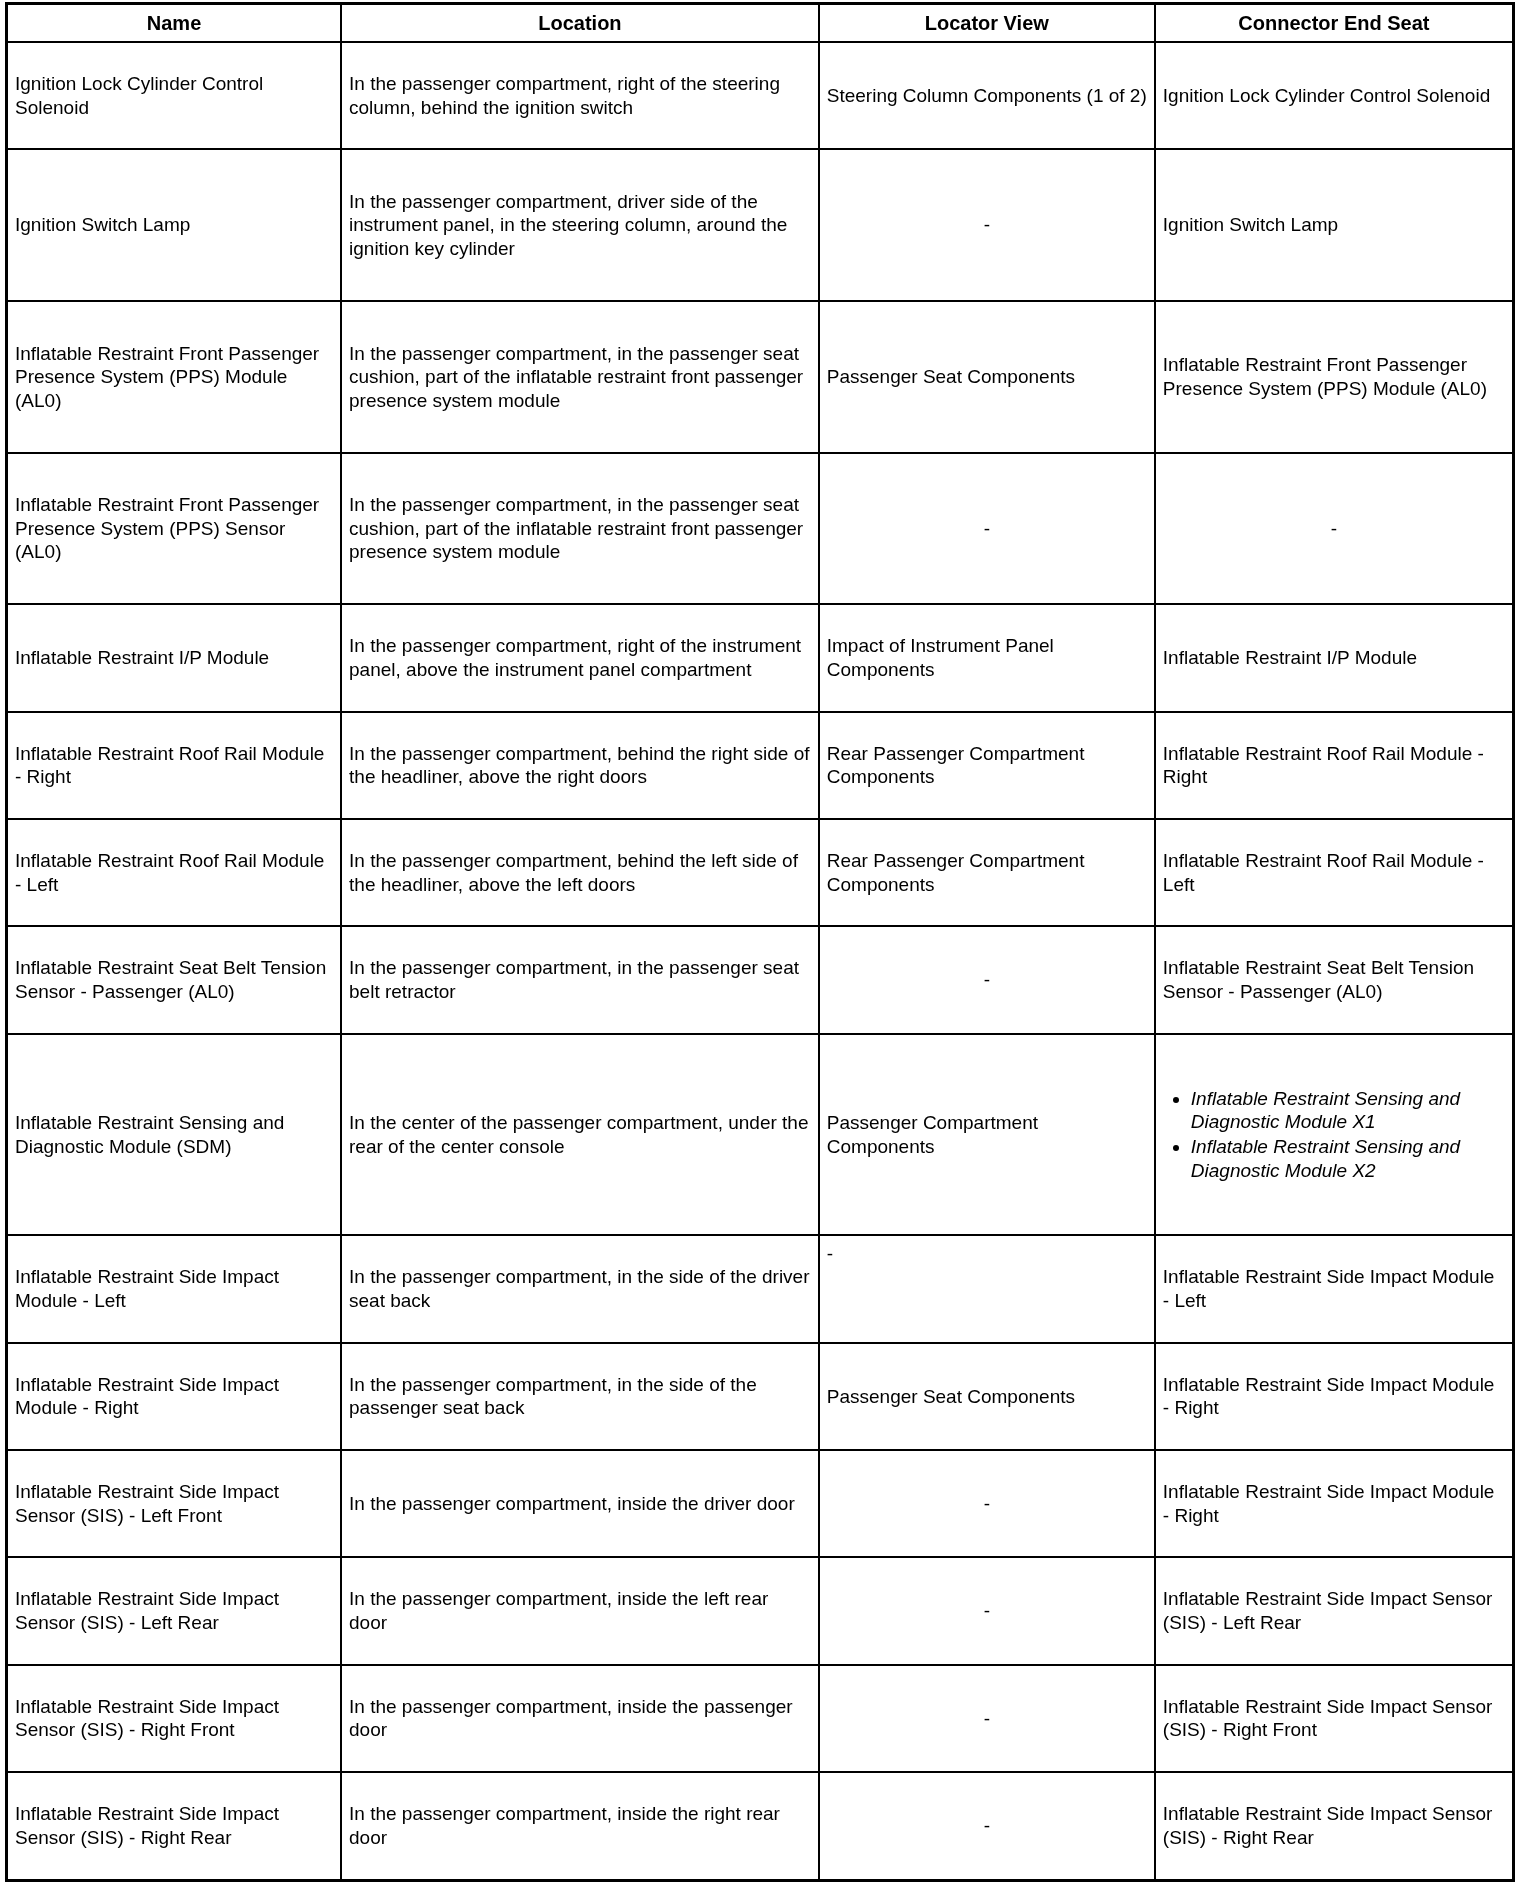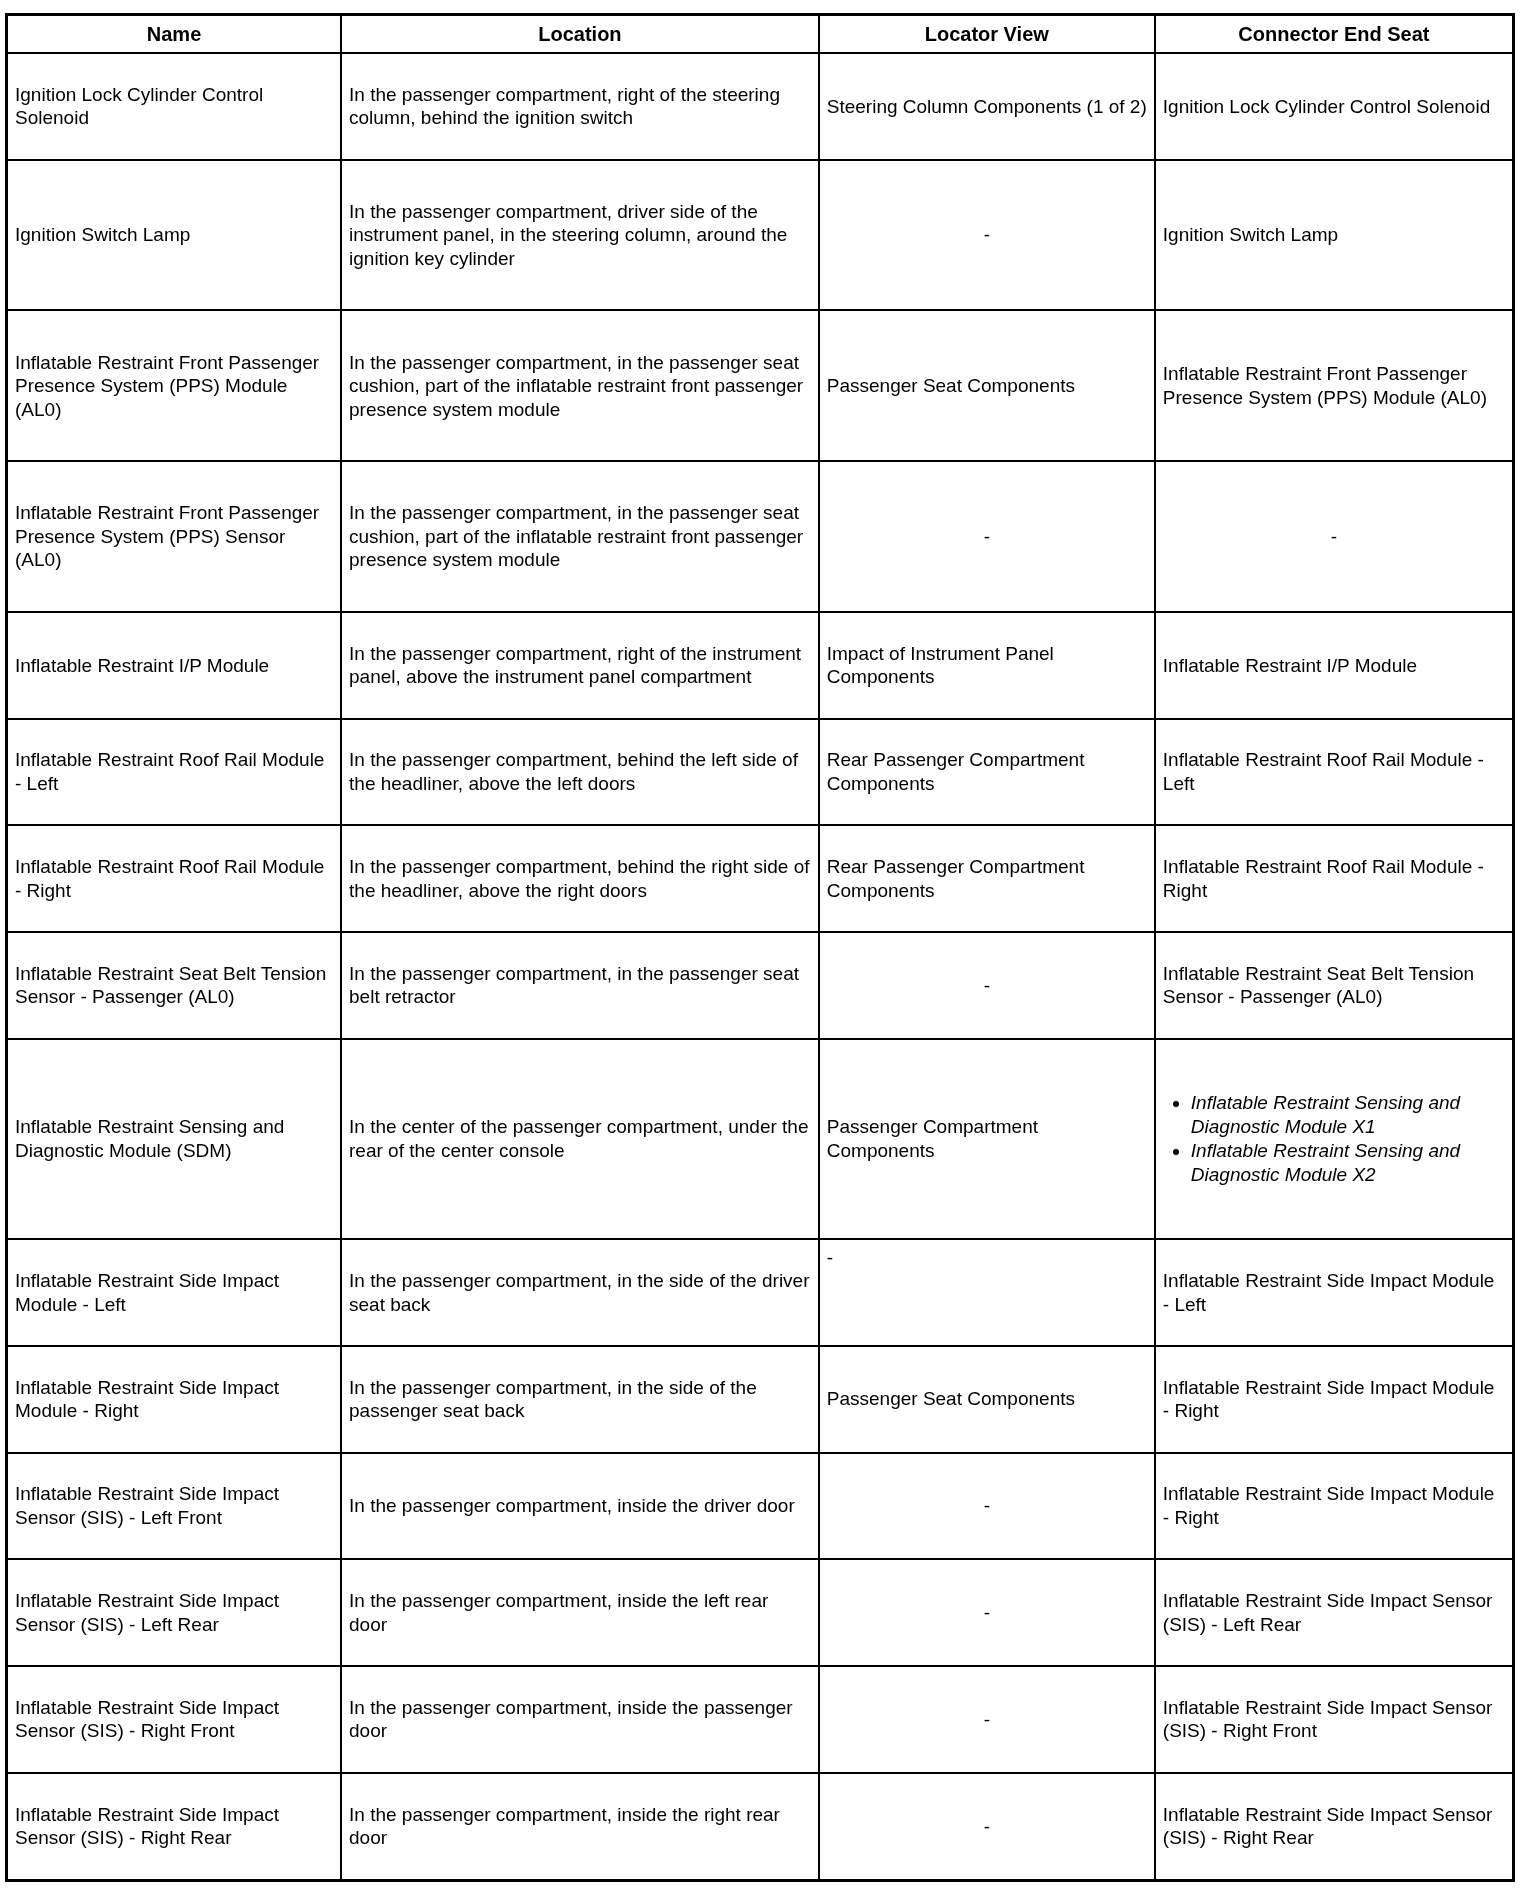--- a/index.html
+++ b/index.html
@@ -8,21 +8,21 @@
     background: #ffffff;
   }
   body {
     font-family: "Liberation Sans", sans-serif;
     color: #000000;
   }
   .page {
     width: 1520px;
     height: 1888px;
     box-sizing: border-box;
-    padding: 13px 5px 6px 5px;
+    padding: 2px 5px 6px 5px;
     background: #ffffff;
   }
   table.connector-table {
     width: 100%;
     height: 100%;
     border-collapse: collapse;
     table-layout: fixed;
     border: 3px solid #000000;
   }
   th, td {
@@ -106,30 +106,30 @@
           <td class="locator-cell dash-center">-</td>
           <td class="connector-cell dash-center">-</td>
         </tr>
         <tr>
           <td class="name-cell">Inflatable Restraint I/P Module</td>
           <td class="location-cell">In the passenger compartment, right of the instrument panel, above the instrument panel compartment</td>
           <td class="locator-cell">Impact of Instrument Panel Components</td>
           <td class="connector-cell">Inflatable Restraint I/P Module</td>
         </tr>
         <tr>
+          <td class="name-cell">Inflatable Restraint Roof Rail Module - Right</td>
+          <td class="location-cell">In the passenger compartment, behind the right side of the headliner, above the right doors</td>
+          <td class="locator-cell">Rear Passenger Compartment Components</td>
+          <td class="connector-cell">Inflatable Restraint Roof Rail Module - Right</td>
+        </tr>
+        <tr>
           <td class="name-cell">Inflatable Restraint Roof Rail Module - Left</td>
           <td class="location-cell">In the passenger compartment, behind the left side of the headliner, above the left doors</td>
           <td class="locator-cell">Rear Passenger Compartment Components</td>
           <td class="connector-cell">Inflatable Restraint Roof Rail Module - Left</td>
-        </tr>
-        <tr>
-          <td class="name-cell">Inflatable Restraint Roof Rail Module - Right</td>
-          <td class="location-cell">In the passenger compartment, behind the right side of the headliner, above the right doors</td>
-          <td class="locator-cell">Rear Passenger Compartment Components</td>
-          <td class="connector-cell">Inflatable Restraint Roof Rail Module - Right</td>
         </tr>
         <tr>
           <td class="name-cell">Inflatable Restraint Seat Belt Tension Sensor - Passenger (AL0)</td>
           <td class="location-cell">In the passenger compartment, in the passenger seat belt retractor</td>
           <td class="locator-cell dash-center">-</td>
           <td class="connector-cell">Inflatable Restraint Seat Belt Tension Sensor - Passenger (AL0)</td>
         </tr>
         <tr>
           <td class="name-cell">Inflatable Restraint Sensing and Diagnostic Module (SDM)</td>
           <td class="location-cell">In the center of the passenger compartment, under the rear of the center console</td>

